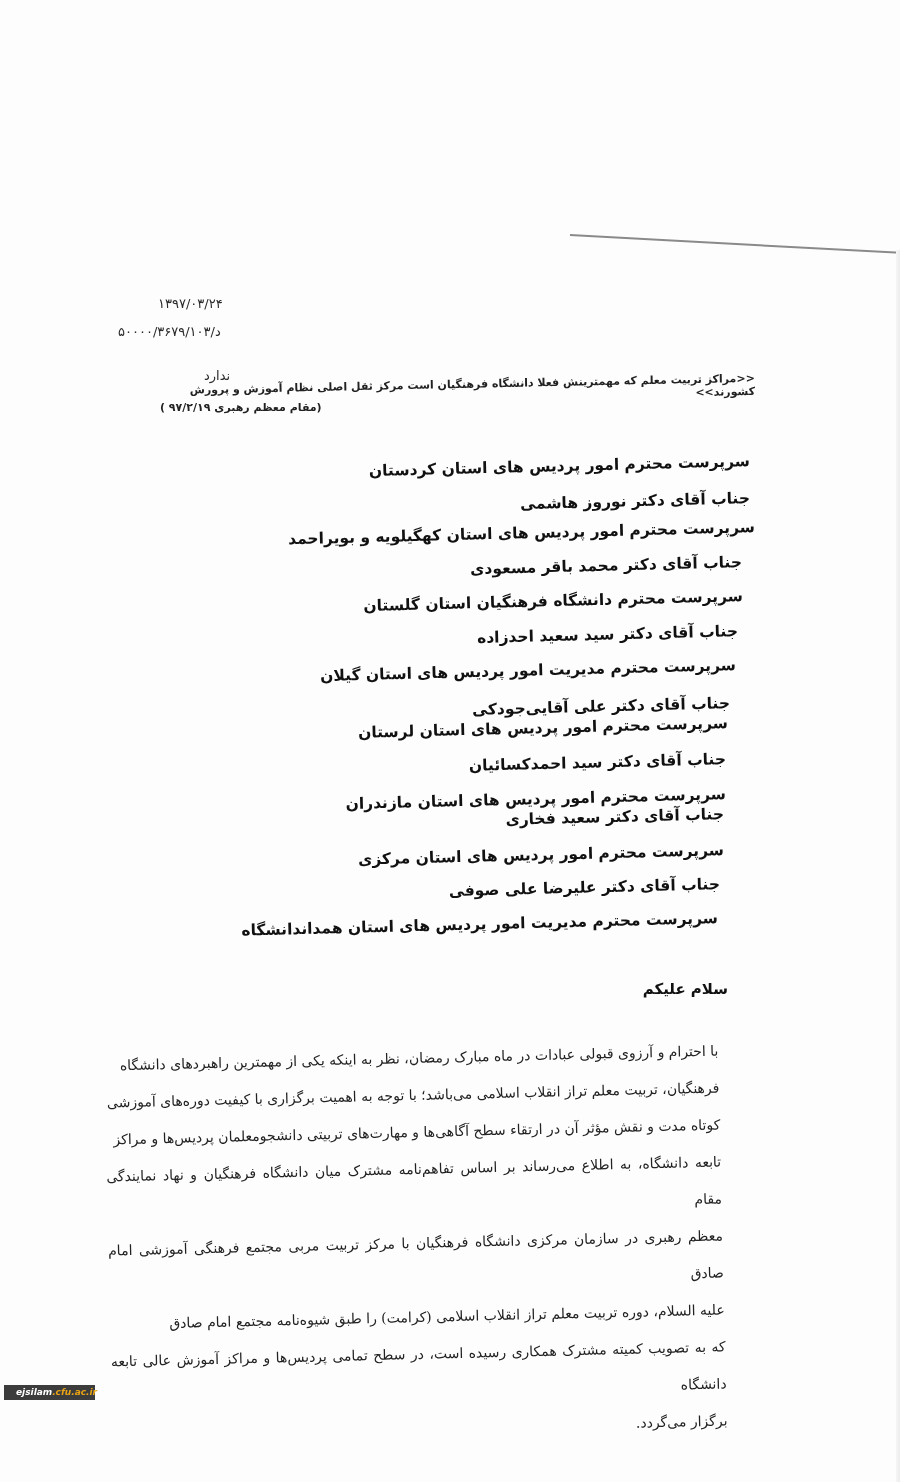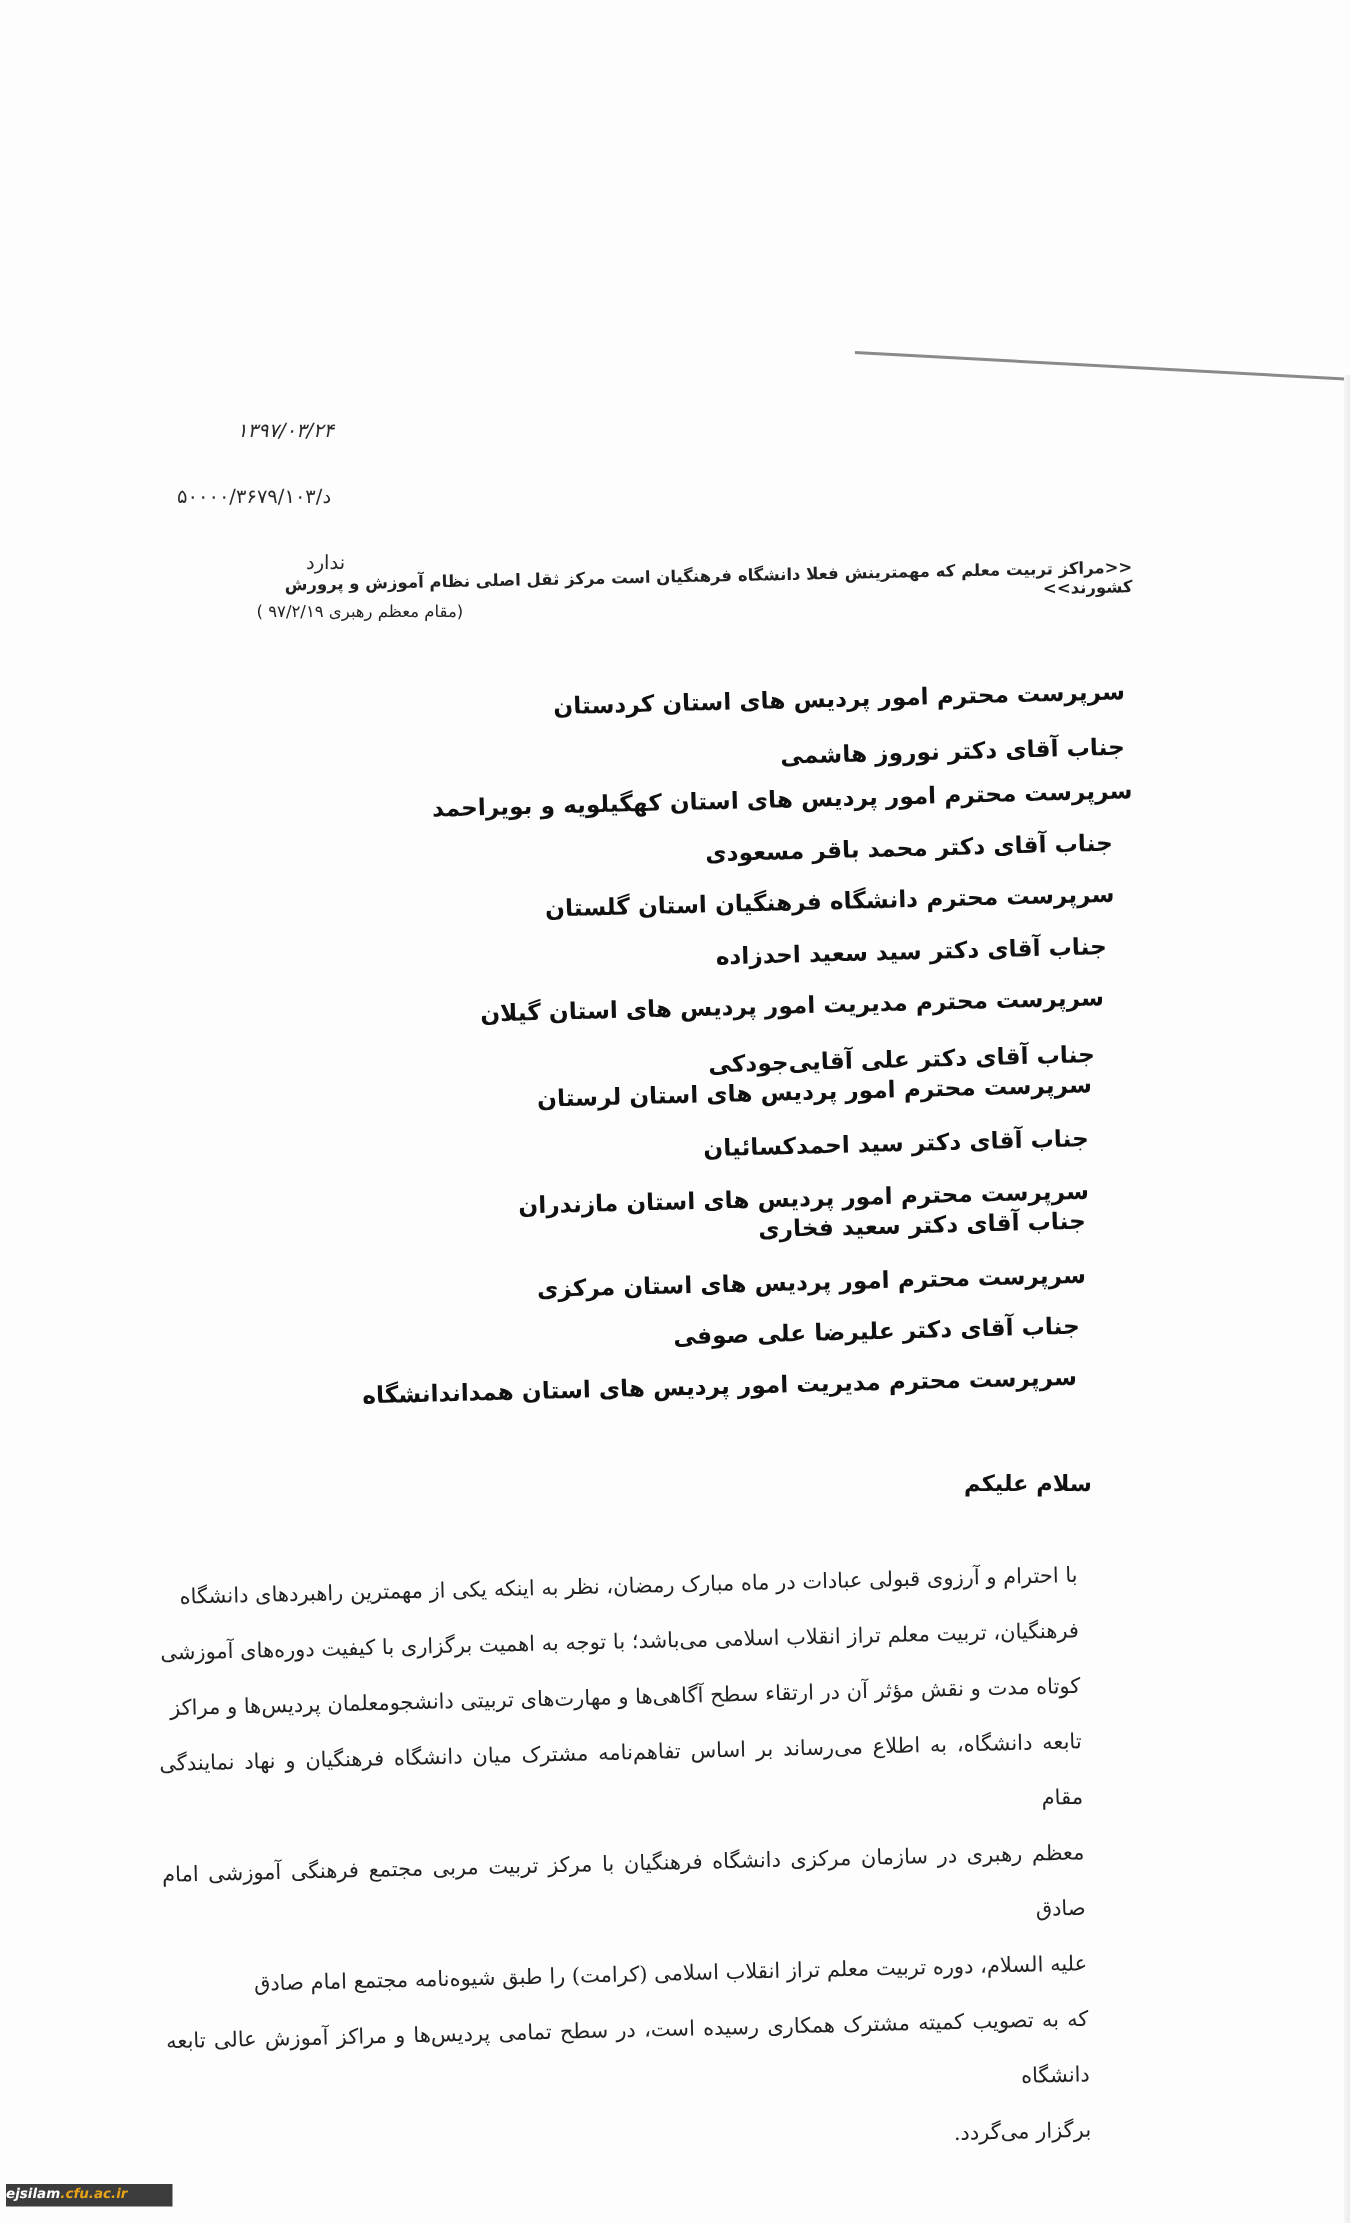--- a/index.html
+++ b/index.html
@@ -11,31 +11,31 @@
     }
     .page-edge {
       position: absolute; left: 570px; top: 234px; width: 335px; height: 2px;
       background: #8a8a8a; transform-origin: left center; transform: rotate(3.1deg);
     }
     .right-shade {
       position: absolute; right: 0; top: 250px; width: 4px; height: 1232px;
       background: linear-gradient(to right, #f6f6f6, #ececec);
     }
     .meta { position: absolute; font-family: "DejaVu Sans", sans-serif; font-size: 13px; color: #2a2a2a; direction: rtl; }
-    .meta-date { left: 158px; top: 280px; font-style: italic; }
+    .meta-date { left: 158px; top: 296px; }
     .meta-number { left: 118px; top: 324px; }
     .meta-attach { left: 204px; top: 368px; }
     .quote {
       position: absolute; left: 160px; top: 378px; width: 595px;
       direction: rtl; text-align: right; font-size: 11px; font-weight: bold; color: #222;
       transform: rotate(-1.2deg);
     }
     .quote-source {
-      position: absolute; left: 171px; top: 401px; direction: rtl;
-      font-size: 11px; font-weight: normal; color: #222;
+      position: absolute; left: 160px; top: 401px; direction: rtl;
+      font-size: 11px; font-weight: bold; color: #222;
     }
     .recipients {
       position: absolute; left: 300px; top: 458px; width: 450px; direction: rtl;
     }
     .rec {
       position: relative; direction: rtl; text-align: right;
       font-family: "DejaVu Sans", sans-serif; font-weight: bold; font-size: 15.5px;
       color: #111; white-space: nowrap; transform: rotate(-1.5deg);
     }
     .salutation {
@@ -43,23 +43,23 @@
       font-weight: bold; font-size: 15px; color: #111;
     }
     .body-text {
       position: absolute; left: 108px; top: 1010px; width: 615px;
       direction: rtl; text-align: justify; text-align-last: right;
       font-family: "DejaVu Serif", serif; font-size: 14px; line-height: 37px; color: #222;
       text-indent: 90px;
       transform: rotate(-1.4deg);
     }
     .watermark {
-      position: absolute; left: 4px; top: 1456px; width: 111px; height: 15px;
+      position: absolute; left: 4px; top: 1385px; width: 91px; height: 15px;
       background: #3c3c3c; font-family: "DejaVu Sans", sans-serif; font-size: 9px;
-      font-weight: bold; font-style: italic; line-height: 15px; padding-left: 0;
+      font-weight: bold; font-style: italic; line-height: 15px; padding-left: 12px;
       box-sizing: border-box;
     }
     .wm-a { color: #ffffff; }
     .wm-b { color: #e8a317; }
   </style>
 </head>
 <body>
 
 <div class="page-edge"></div>
 <div class="right-shade"></div>

